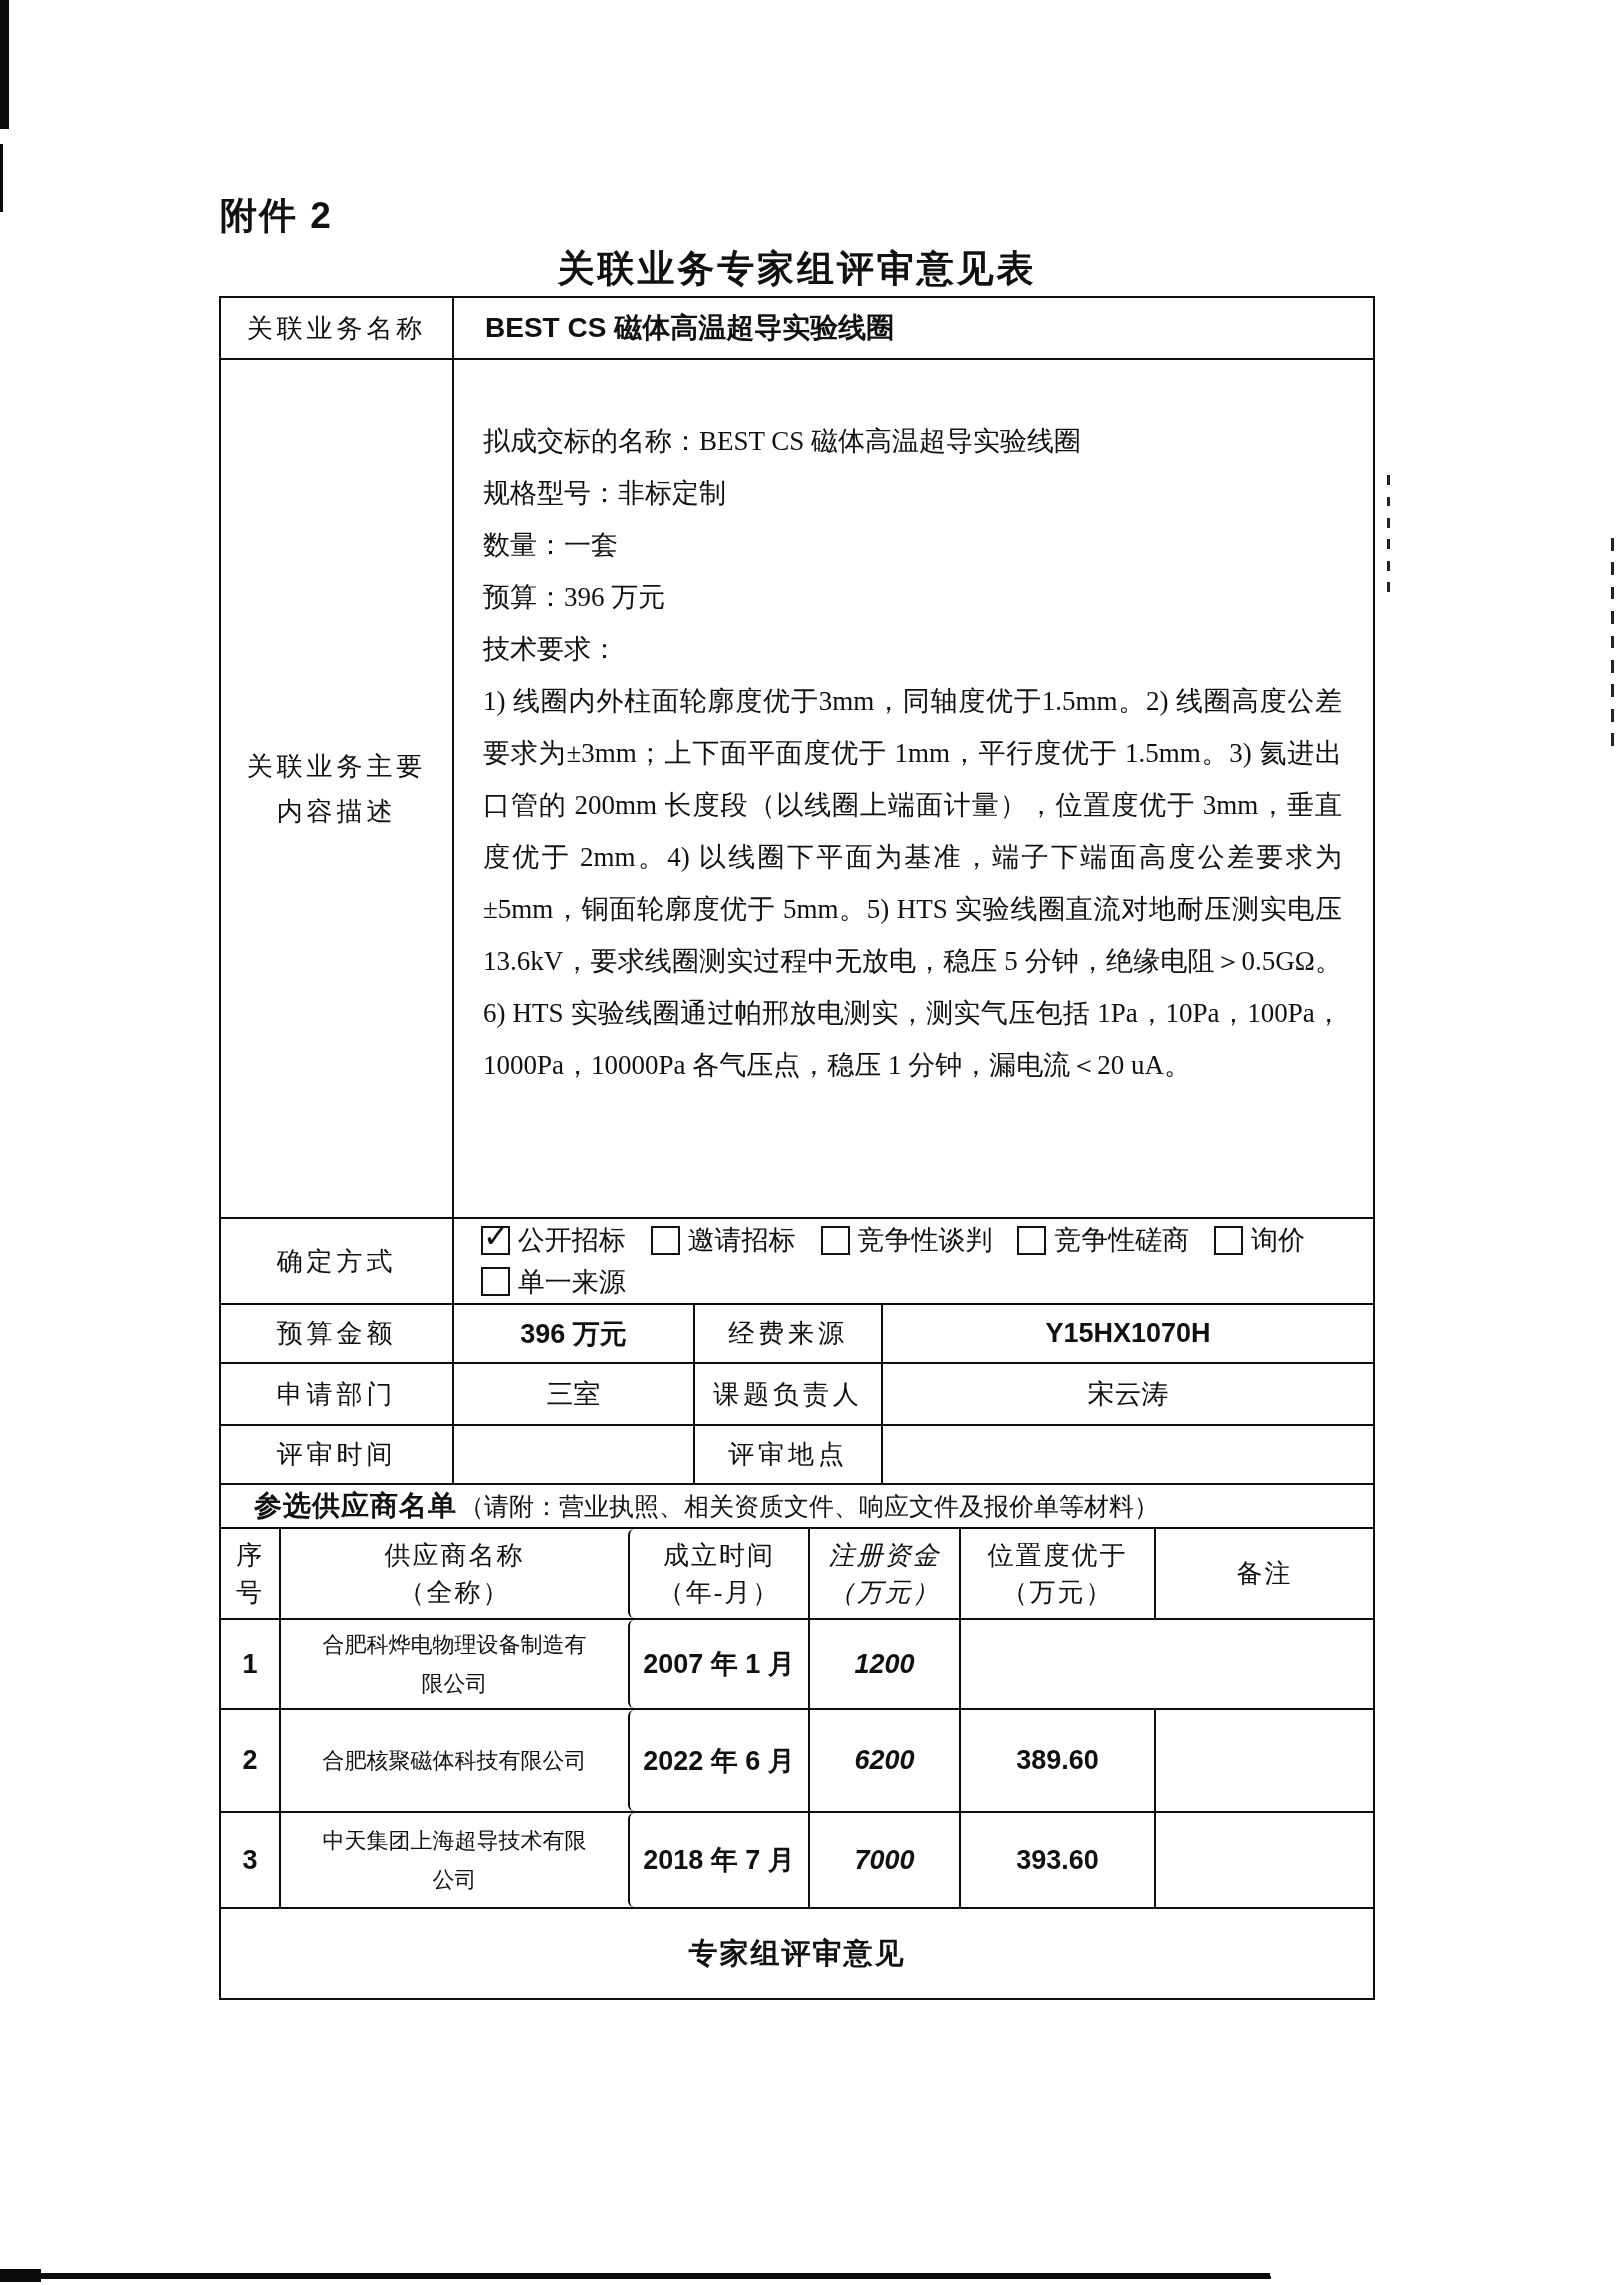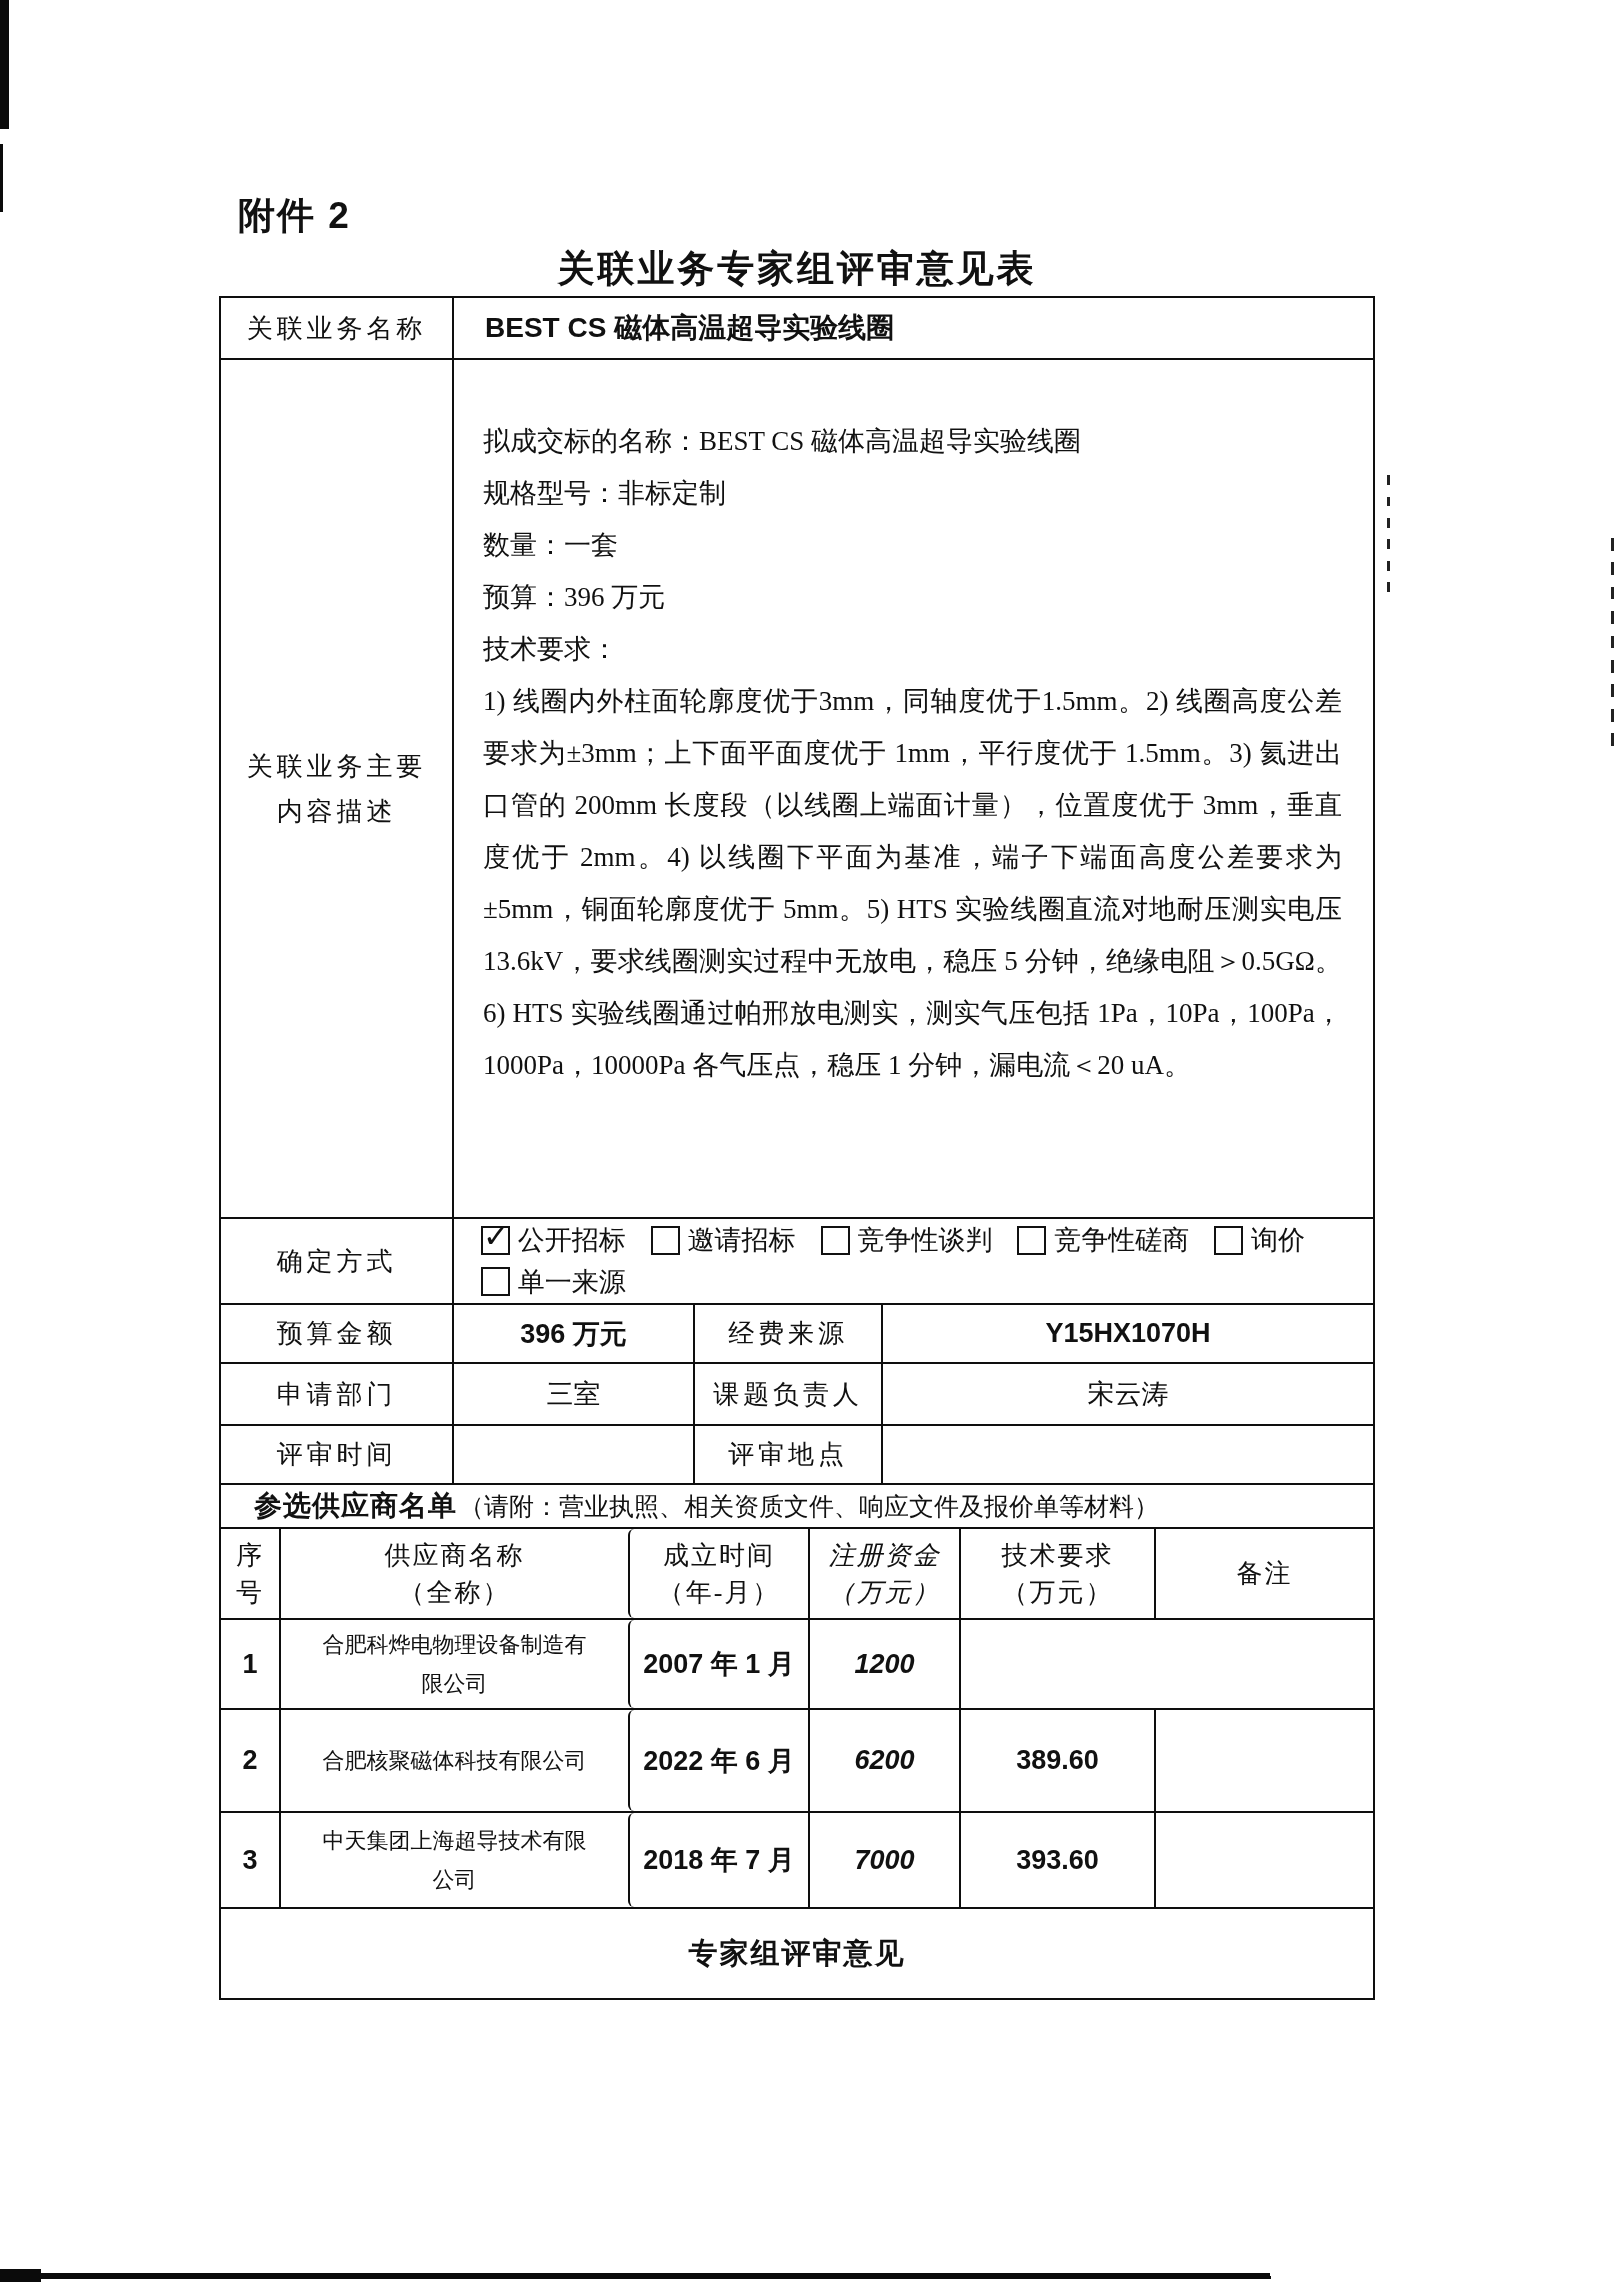--- a/index.html
+++ b/index.html
@@ -12,21 +12,21 @@
   .art-corner{left:0;top:0;width:8.8px;height:129px;}
   .art-corner2{left:0;top:144px;width:2.9px;height:68px;}
   .art-bottom-main{left:0;top:2273px;width:1270px;height:5.9px;}
   .art-bottom-blob{left:0;top:2269px;width:41px;height:12.7px;}
   .art-bottom-tick{left:1224px;top:2276px;width:47px;height:2.9px;}
   .art-dash-right{position:absolute;left:1611px;top:538px;width:2.9px;height:210px;
       background:repeating-linear-gradient(to bottom,#222 0 12.7px,transparent 12.7px 24.4px);}
   .art-dash-table{position:absolute;left:1387px;top:475px;width:2.9px;height:122px;
       background:repeating-linear-gradient(to bottom,#222 0 9.8px,transparent 9.8px 21.5px);}
 
-  .attachment{position:absolute;left:238px;top:191px;font-size:37px;font-weight:600;letter-spacing:2px;}
+  .attachment{position:absolute;left:220px;top:191px;font-size:37px;font-weight:600;letter-spacing:2px;}
   .doc-title{position:absolute;left:219px;top:244px;width:1156px;text-align:center;
              font-size:37px;font-weight:700;letter-spacing:2.9px;}
 
   
   .tbl{position:absolute;left:219px;top:296px;width:1156px;border:2.9px solid #0e0e0e;
        box-sizing:border-box;background:#fff;}
   .row{display:flex;box-sizing:border-box;border-bottom:2px solid #0e0e0e;}
   .row:last-child{border-bottom:none;}
   .cell{box-sizing:border-box;border-left:2px solid #0e0e0e;display:flex;
         align-items:center;justify-content:center;}
@@ -183,21 +183,21 @@
       </div>
       <div class="cell w195 hdr">
         <span>成立时间</span>
         <span>（年-月）</span>
       </div>
       <div class="cell w155 hdr">
         <span>注册资金</span>
         <span>（万元）</span>
       </div>
       <div class="cell w200 hdr">
-        <span>技术要求</span>
+        <span>位置度优于</span>
         <span>（万元）</span>
       </div>
       <div class="cell grow hdr">
         <span>备注</span>
       </div>
     </div>
 
     <div class="row h92">
       <div class="cell w59 num">1</div>
       <div class="cell w358 name-cell">合肥科烨电物理设备制造有限公司</div>

